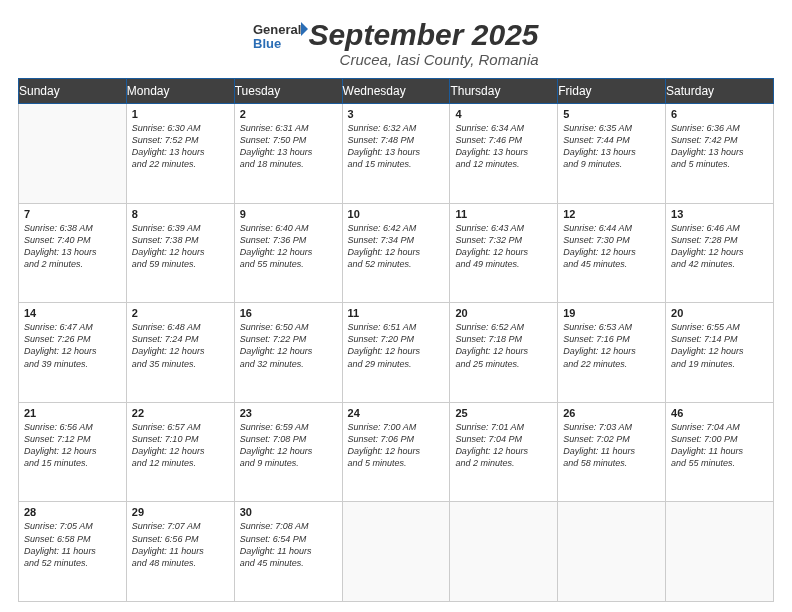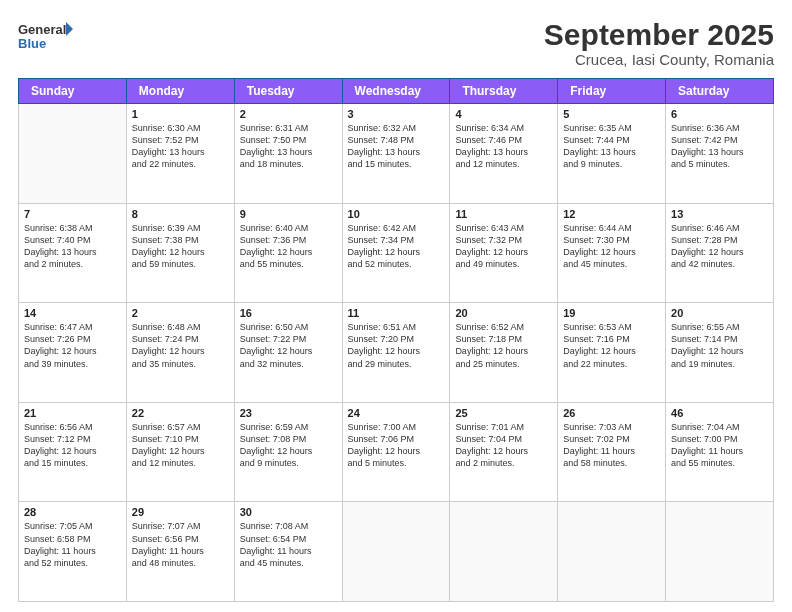--- a/index.html
+++ b/index.html
@@ -12,55 +12,56 @@
     }
     .page {
       width: 792px;
       height: 612px;
       padding: 18px 18px 10px 18px;
       display: flex;
       flex-direction: column;
     }
     .header {
       display: flex;
-      justify-content: space-between;
+      justify-content: center;
       align-items: flex-start;
       margin-bottom: 10px;
     }
     .logo {
       display: flex;
       align-items: center;
       gap: 4px;
     }
     .title-block {
       text-align: right;
+      font-style: italic;
     }
     .month-title {
       font-size: 30px;
       font-weight: bold;
       color: #333;
       line-height: 1.1;
     }
     .location {
       font-size: 15px;
       color: #555;
     }
     .calendar {
       flex: 1;
       border: 1px solid #ccc;
       border-collapse: collapse;
       width: 100%;
       table-layout: fixed;
     }
     .calendar th {
-      background: #8b5cf6;
+      background: #404040;
       color: #fff;
       font-size: 12px;
-      font-weight: bold;
-      padding: 5px 12px;
+      font-weight: normal;
+      padding: 5px 0;
       text-align: left;
       border: 1px solid #1a5a9a;
     }
     .calendar td {
       vertical-align: top;
       padding: 4px 5px;
       border: 1px solid #ccc;
       font-size: 9.5px;
       color: #333;
       height: 80px;
@@ -73,20 +74,21 @@
       font-size: 11px;
       font-weight: bold;
       color: #222;
       display: block;
       margin-bottom: 2px;
     }
     .day-info {
       font-size: 9px;
       color: #333;
       line-height: 1.35;
+      font-style: italic;
     }
   </style>
 </head>
 <body>
 
 <div class="page">
   <div class="header">
     <div class="logo">
   <svg width="55" height="38" viewBox="0 0 55 38" xmlns="http://www.w3.org/2000/svg">
     <text x="0" y="16" font-size="13" font-weight="bold" fill="#333" font-family="Arial">General</text>

